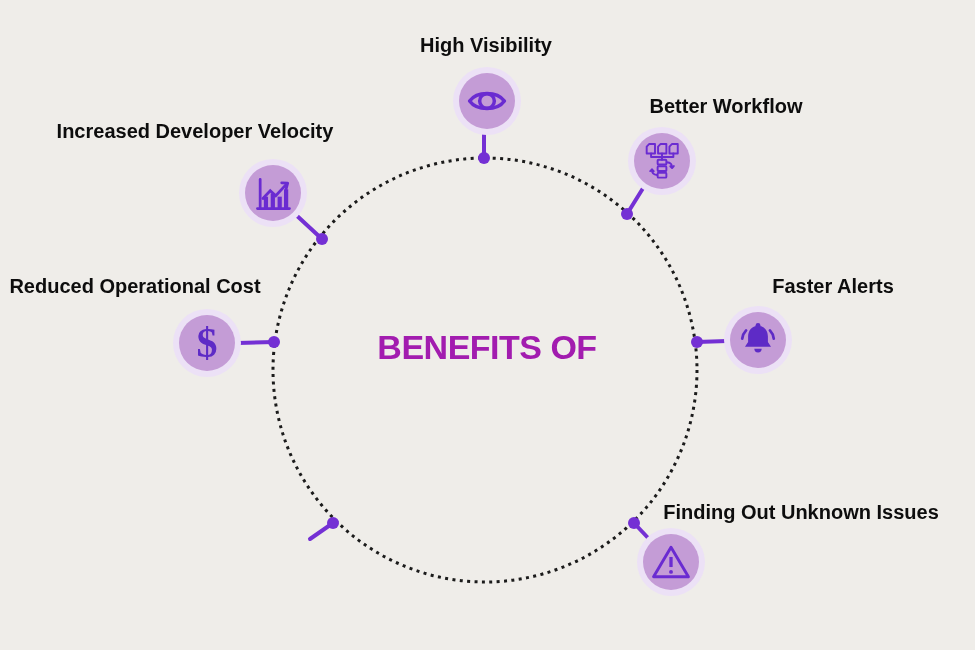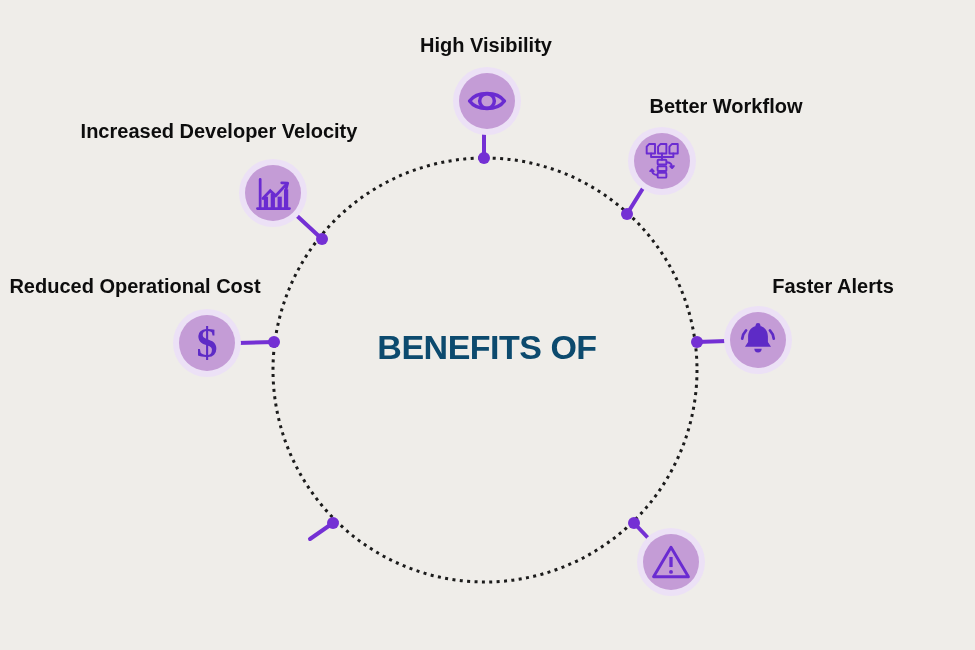--- a/index.html
+++ b/index.html
@@ -15,21 +15,21 @@
     position: absolute;
     left: 0; top: 0;
     width: 975px; height: 650px;
   }
   .center-title {
     position: absolute;
     left: 487px;
     top: 326px;
     transform: translateX(-50%);
     text-align: center;
-    color: #0c4a6e;
+    color: #a21caf;
     font-size: 34px;
     font-weight: bold;
     letter-spacing: -0.5px;
     line-height: 42px;
     white-space: nowrap;
   }
   .item-label {
     position: absolute;
     transform: translateX(-50%);
     white-space: nowrap;
@@ -58,21 +58,21 @@
   }
   .badge-inner svg { display: block; }
 
   
   .label-0 { left: 486px; top: 34px; }
   .label-1 { left: 707px; top: 95px; padding-left: 38px; }
   .label-2 { left: 793px; top: 275px; margin-left: 40px; }
   .label-3 { left: 801px; top: 501px; }
   .label-4 { left: 170px; top: 492px; }
   .label-5 { left: 135px; top: 275px; }
-  .label-6 { left: 195px; top: 120px; margin-left: 24px; }
+  .label-6 { left: 195px; top: 120px; }
 
   
   .badge-0 { left: 453px; top: 67px; }
   .badge-1 { left: 628px; top: 127px; }
   .badge-2 { left: 724px; top: 306px; }
   .badge-3 { left: 637px; top: 528px; }
   .badge-4 { left: 252px; top: 523px; }
   .badge-5 { left: 173px; top: 309px; }
   .badge-6 { left: 239px; top: 159px; }
 </style>
@@ -101,20 +101,21 @@
     </g>
   </svg>
 
   <div class="center-title">
     <div>BENEFITS OF</div>
   </div>
 
   <div class="item-label label-0">High Visibility</div>
   <div class="item-label label-1">Better Workflow</div>
   <div class="item-label label-2">Faster Alerts</div>
+  <div class="item-label label-3">Finding Out Unknown Issues</div>
   <div class="item-label label-5">Reduced Operational Cost</div>
   <div class="item-label label-6">Increased Developer Velocity</div>
 
   <div class="badge badge-0">
     <div class="badge-inner">
       <span>
         <svg width="44" height="44" viewBox="0 0 48 48" fill="none" stroke="#6a2bd1" stroke-width="3.8" stroke-linejoin="round">
           <path d="M5 24 C13 13, 35 13, 43 24 C35 35, 13 35, 5 24 Z"></path>
           <circle cx="24" cy="24" r="8"></circle>
         </svg>

